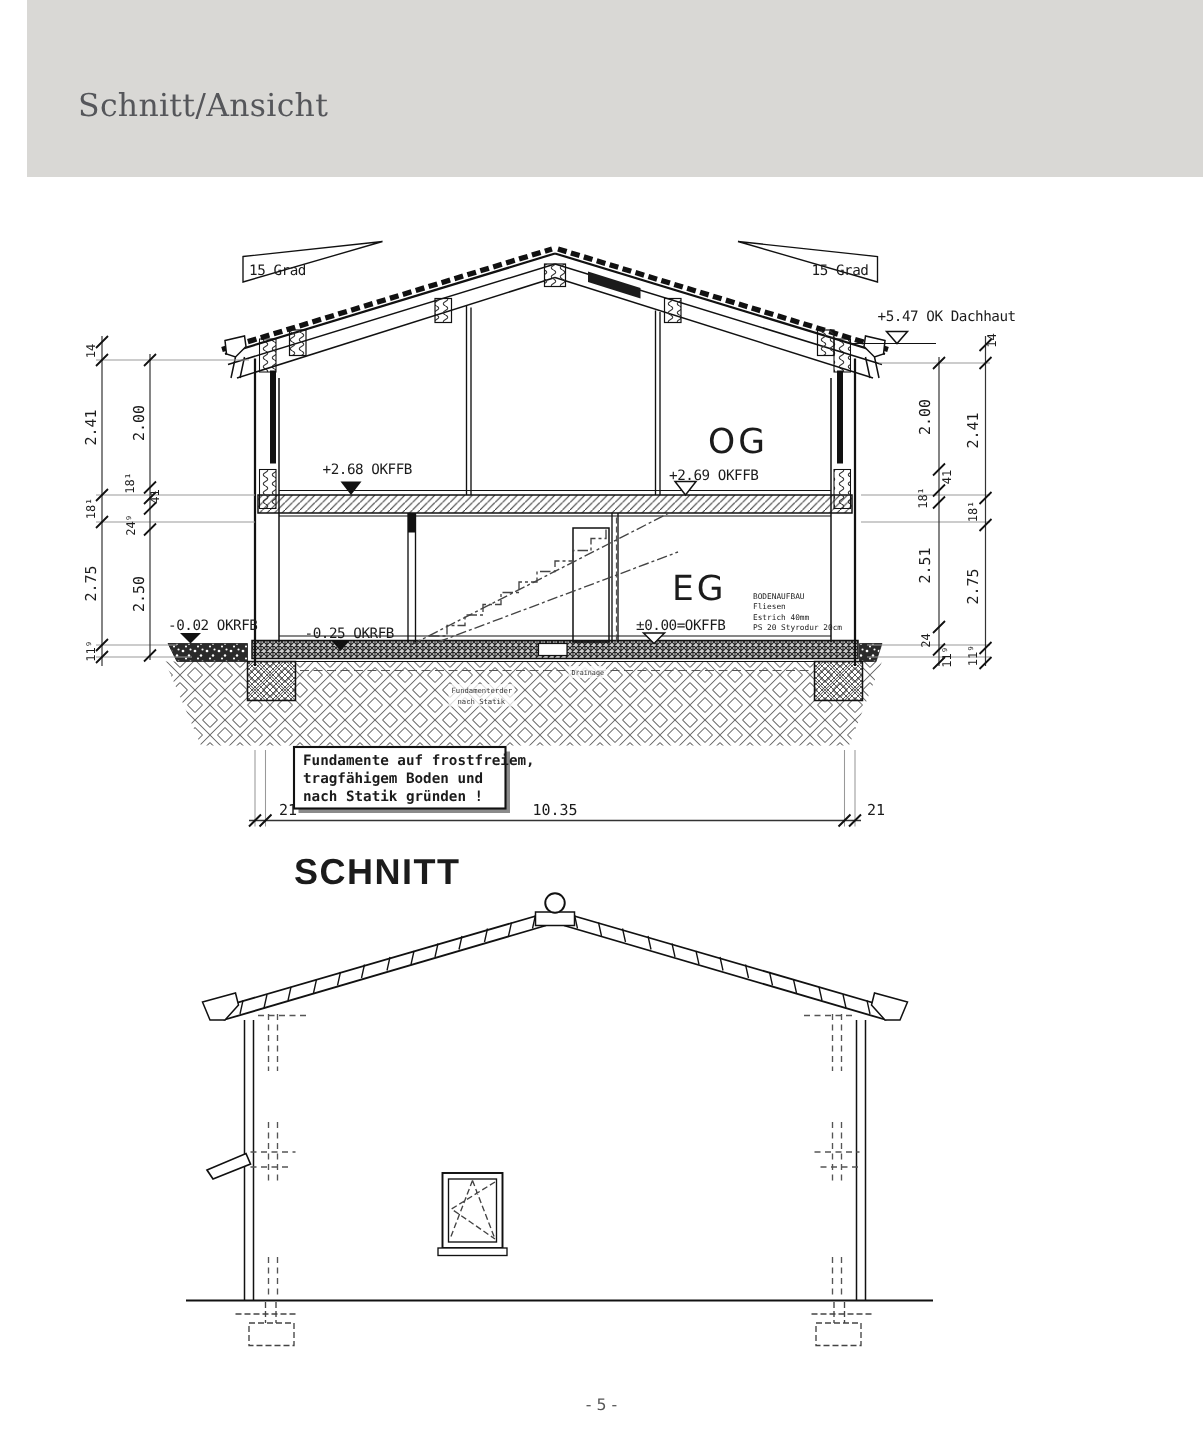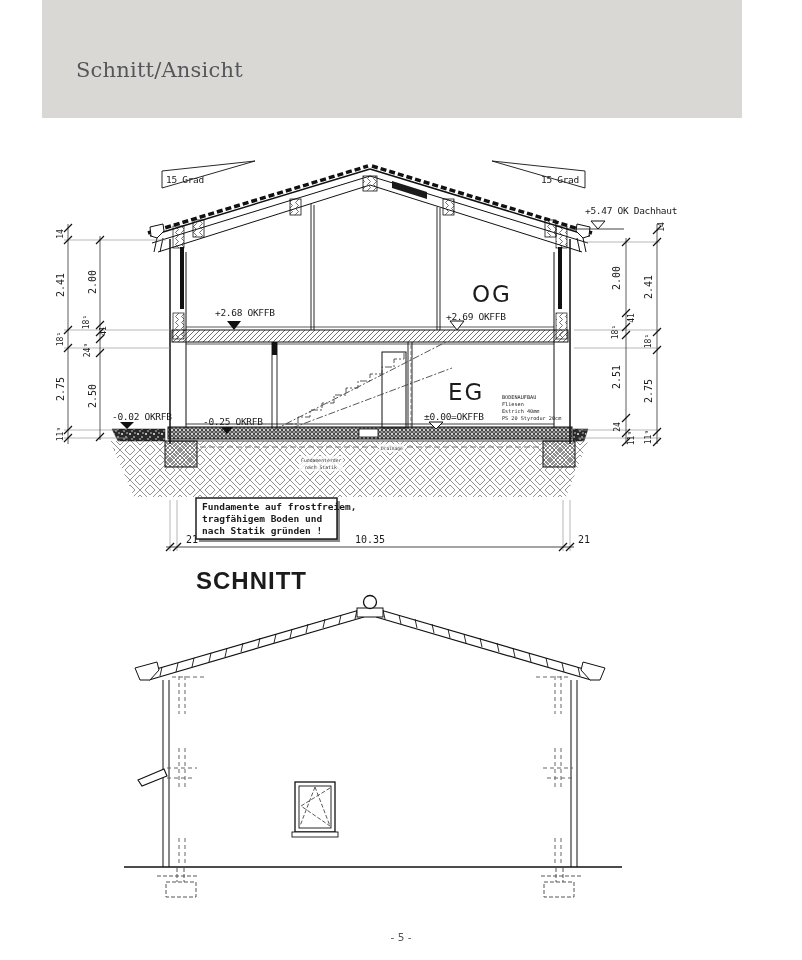--- a/index.html
+++ b/index.html
@@ -1,17 +1,17 @@
 <!DOCTYPE html>
 <html><head>
 <meta charset="utf-8">
 <style>
   html,body{margin:0;padding:0;background:#ffffff;}
   body{width:802px;height:960px;position:relative;font-family:"Liberation Sans",sans-serif;overflow:hidden;}
-  .header{position:absolute;left:18px;top:0;width:700px;height:118px;background:#d9d8d5;margin-left:24px;}
+  .header{position:absolute;left:18px;top:0;width:784px;height:118px;background:#d9d8d5;}
   .header .title{position:absolute;left:34px;top:58px;font-family:"DejaVu Serif",serif;
                  font-size:21px;color:#55565a;letter-spacing:.2px;}
   svg text{font-family:"DejaVu Sans Mono",monospace;fill:#1b1b1b;}
   .lvl{font-size:9.5px;letter-spacing:-0.3px;}
   .dim{font-size:10px;}
   .dimS{font-size:8px;}
   .room{font-family:"DejaVu Sans",sans-serif;font-size:23px;letter-spacing:2px;}
   .tiny{font-size:5.2px;}
   .tinier{font-size:4.8px;fill:#333;}
   .note{font-size:9.5px;font-weight:bold;}

